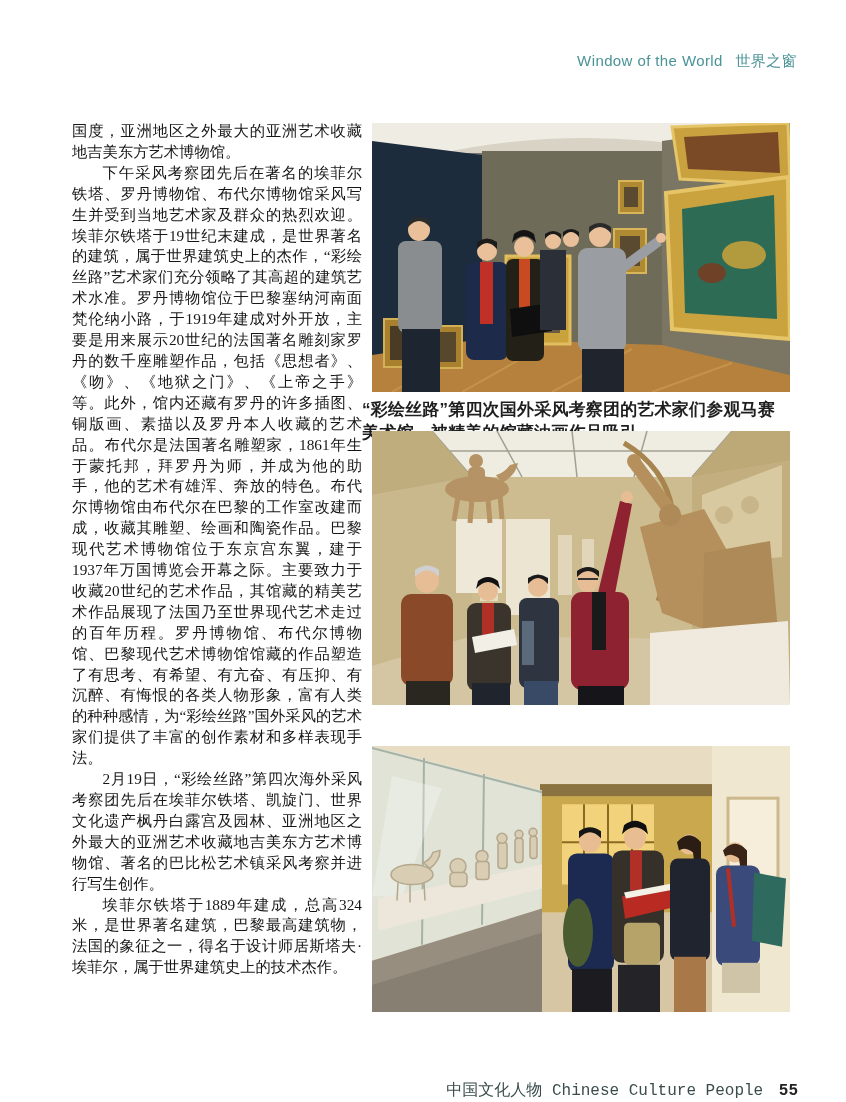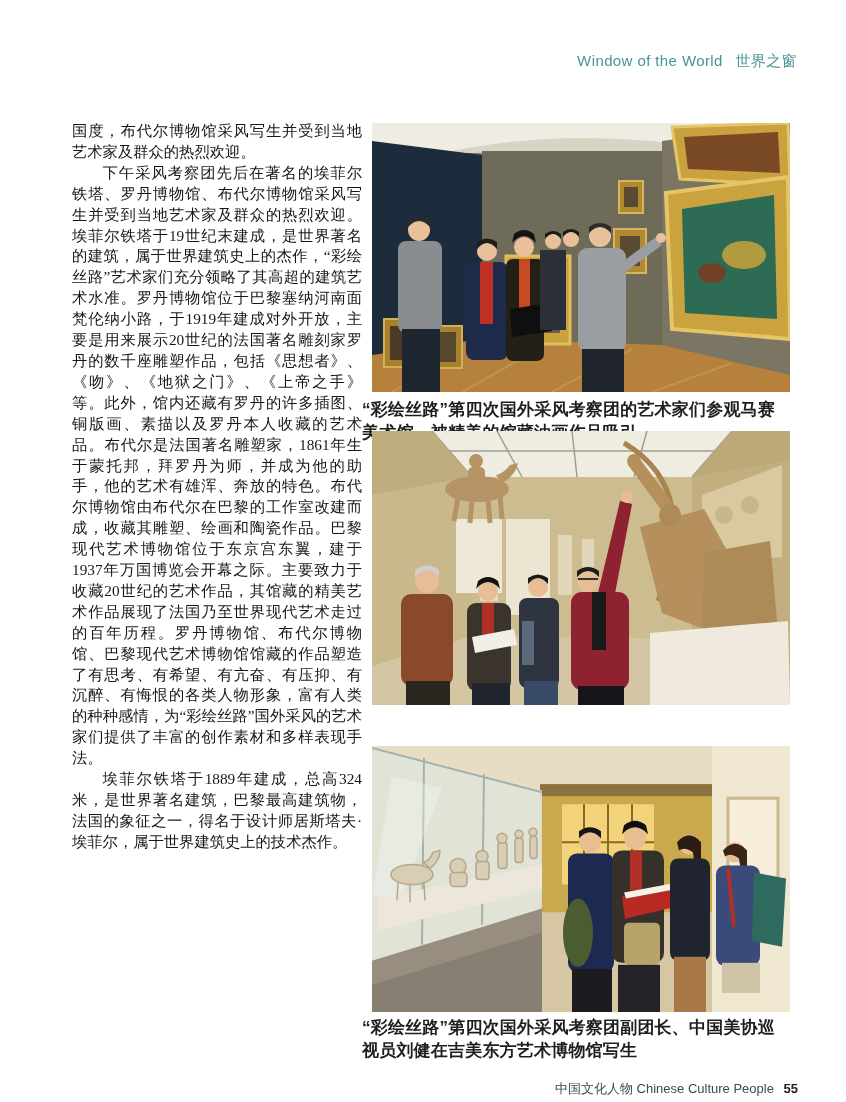--- a/index.html
+++ b/index.html
@@ -21,36 +21,37 @@
   .photo-2{top:431px;height:274px;}
   .photo-3{top:746px;height:266px;}
   .caption{position:absolute;left:362px;width:418px;color:#1e1e1e;
         font-family:"Liberation Sans","DejaVu Sans",sans-serif;font-size:17px;font-weight:bold;
         letter-spacing:.2px;}
   .caption-1{top:398px;}
   .caption-2{top:710px;}
   .caption-3{top:1016px;}
   
   .page-footer{position:absolute;top:1080px;right:48px;color:#3a4c4c;
-        font-family:Liberation Sans, sans-serif;font-size:13px;}
+        font-family:Liberation Mono, monospace;font-size:16px;}
   .page-footer .num{font-weight:bold;margin-left:6px;color:#222;}
 </style>
 </head>
 <body>
 
 <div class="page">
 
   <div class="page-header">
     <span>Window of the World</span>
     <span class="zh">世界之窗</span>
   </div>
 
   <div class="article-col">
-    <p class="cont">国度，布代尔博物馆采风写生并受到当地艺术家及群众的热烈欢迎。</p>
+    <p class="cont">国度，亚洲地区之外最大的亚洲艺术收藏地吉美东方艺术博物馆。</p>
     <p>下午采风考察团先后在著名的埃菲尔铁塔、罗丹博物馆、布代尔博物馆采风写生并受到当地艺术家及群众的热烈欢迎。埃菲尔铁塔于19世纪末建成，是世界著名的建筑，属于世界建筑史上的杰作，“彩绘丝路”艺术家们充分领略了其高超的建筑艺术水准。罗丹博物馆位于巴黎塞纳河南面梵伦纳小路，于1919年建成对外开放，主要是用来展示20世纪的法国著名雕刻家罗丹的数千座雕塑作品，包括《思想者》、《吻》、《地狱之门》、《上帝之手》等。此外，馆内还藏有罗丹的许多插图、铜版画、素描以及罗丹本人收藏的艺术品。布代尔是法国著名雕塑家，1861年生于蒙托邦，拜罗丹为师，并成为他的助手，他的艺术有雄浑、奔放的特色。布代尔博物馆由布代尔在巴黎的工作室改建而成，收藏其雕塑、绘画和陶瓷作品。巴黎现代艺术博物馆位于东京宫东翼，建于1937年万国博览会开幕之际。主要致力于收藏20世纪的艺术作品，其馆藏的精美艺术作品展现了法国乃至世界现代艺术走过的百年历程。罗丹博物馆、布代尔博物馆、巴黎现代艺术博物馆馆藏的作品塑造了有思考、有希望、有亢奋、有压抑、有沉醉、有悔恨的各类人物形象，富有人类的种种感情，为“彩绘丝路”国外采风的艺术家们提供了丰富的创作素材和多样表现手法。</p>
+    <p>2月19日，“彩绘丝路”第四次海外采风考察团先后在埃菲尔铁塔、凯旋门、世界文化遗产枫丹白露宫及园林、亚洲地区之外最大的亚洲艺术收藏地吉美东方艺术博物馆、著名的巴比松艺术镇采风考察并进行写生创作。</p>
     <p>埃菲尔铁塔于1889年建成，总高324米，是世界著名建筑，巴黎最高建筑物，法国的象征之一，得名于设计师居斯塔夫·埃菲尔，属于世界建筑史上的技术杰作。</p>
 
   </div>
 
   <div class="photo photo-1">
     <svg viewBox="0 0 418 269" preserveAspectRatio="none">
       <rect x="0" y="0" width="418" height="30" fill="#efece4"></rect>
       <path d="M70,30 Q200,2 340,26 L340,30 L70,30 Z" fill="#d9d3c6"></path>
       <polygon points="0,18 110,32 110,269 0,269" fill="#1d2c3d"></polygon>
       <rect x="110" y="28" width="185" height="205" fill="#6e6b58"></rect>
@@ -254,21 +255,20 @@
         <rect x="302" y="210" width="32" height="55" fill="#a87848"></rect>
         <circle cx="363" cy="106" r="10" fill="#e8bd92"></circle>
           <path d="M351,104 q12,-13 24,0 l0,22 l-6,0 l-2,-14 q-8,-6 -14,-2 Z" fill="#3a2418"></path>
         <rect x="344" y="119" width="44" height="100" rx="9" fill="#3a4a7a"></rect>
         <line x1="356" y1="122" x2="362" y2="180" stroke="#b03028" stroke-width="4"></line>
         <polygon points="382,126 414,132 410,200 380,194" fill="#2e6b5e"></polygon>
         <rect x="350" y="216" width="38" height="30" fill="#cfc4a8"></rect>
       </g>
     </svg>
   </div>
-  <div class="caption caption-3">“彩绘丝路”第四次国外采风考察团副团长、中国美协巡视员刘健在吉美东方艺术博物馆写生</div>
 
   <div class="page-footer">
     <span>中国文化人物</span>
     <span>Chinese Culture People</span>
     <span class="num">55</span>
   </div>
 
 </div>
 
 </body></html>

